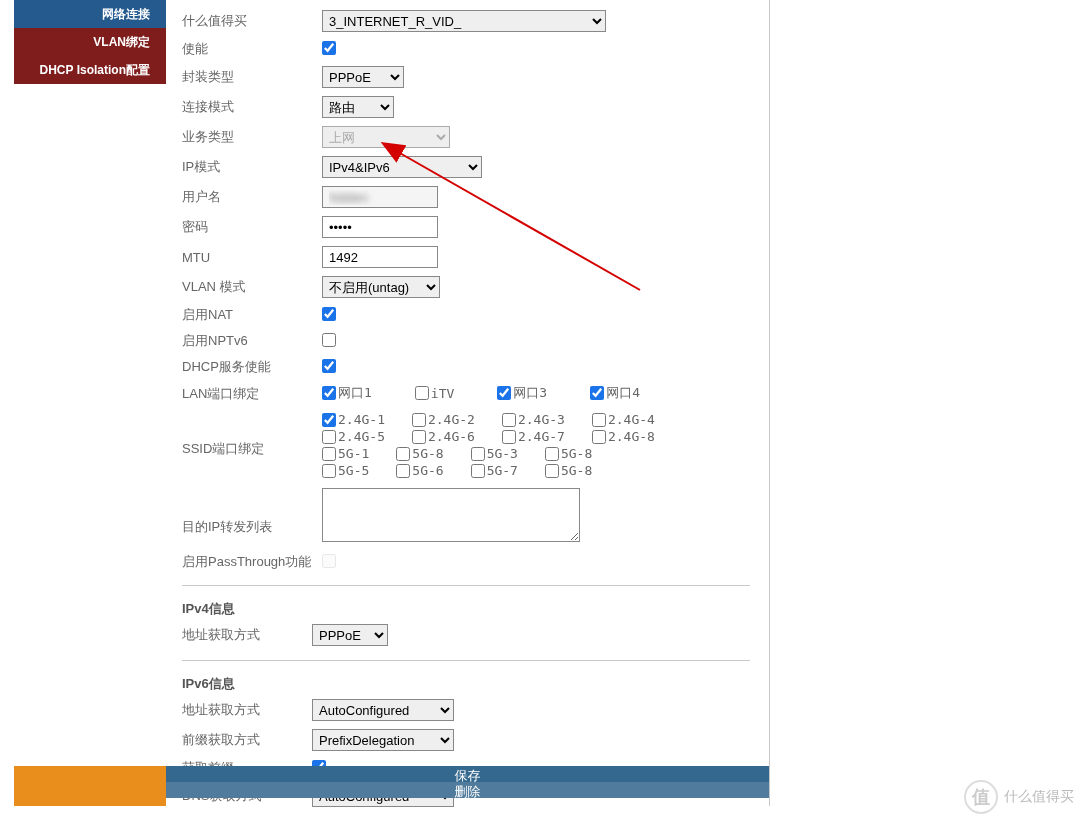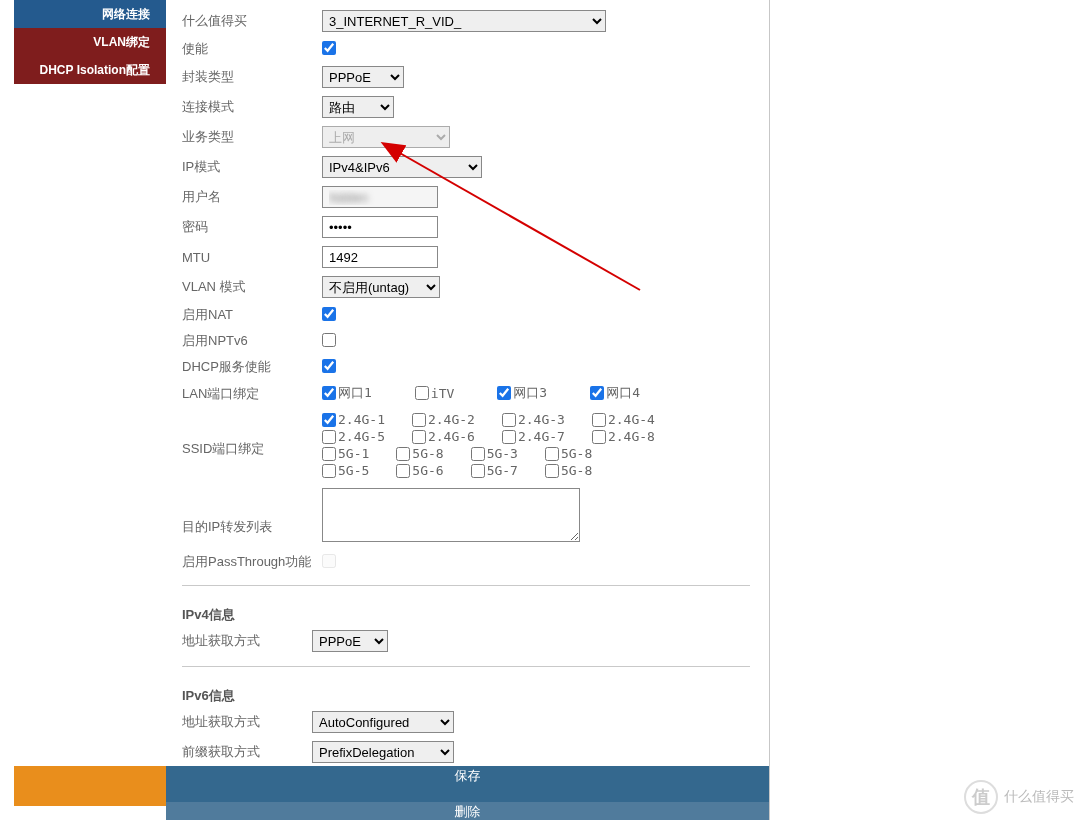--- a/index.html
+++ b/index.html
@@ -92,39 +92,39 @@
       font-size: 13px;
       color: #666;
       margin-left: 2px;
       margin-right: 4px;
     }
     .cb-group { display: flex; flex-wrap: wrap; gap: 15px; align-items: center; }
     .cb-group .pair { display: inline-flex; align-items: center; margin-right: 8px; margin-bottom: 2px; }
     .section-title {
       color: #555;
       font-weight: bold;
-      margin: 20px 0 2px 0;
+      margin: 14px 0 2px 0;
       font-size: 13px;
     }
     hr.sep {
       border: none;
       border-top: 1.5px solid #c9c9c9;
       margin: 10px 0 8px 0;
       width: 568px;
     }
     .bottom-inner {
       position: absolute;
       left: 166px;
       top: 766px;
       width: 604px;
       text-align: center;
       border-right: 1px solid #c7c7c7;
     }
     .btn-row {
-      height: 36px;
+      height: 16px;
       line-height: 20px;
       color: #fff;
       font-size: 13px;
       text-align: center;
       cursor: pointer;
     }
     .btn-save { background: #34688e; }
     .btn-del  { background: #507b9c; }
     .arrow {
       position: absolute;

